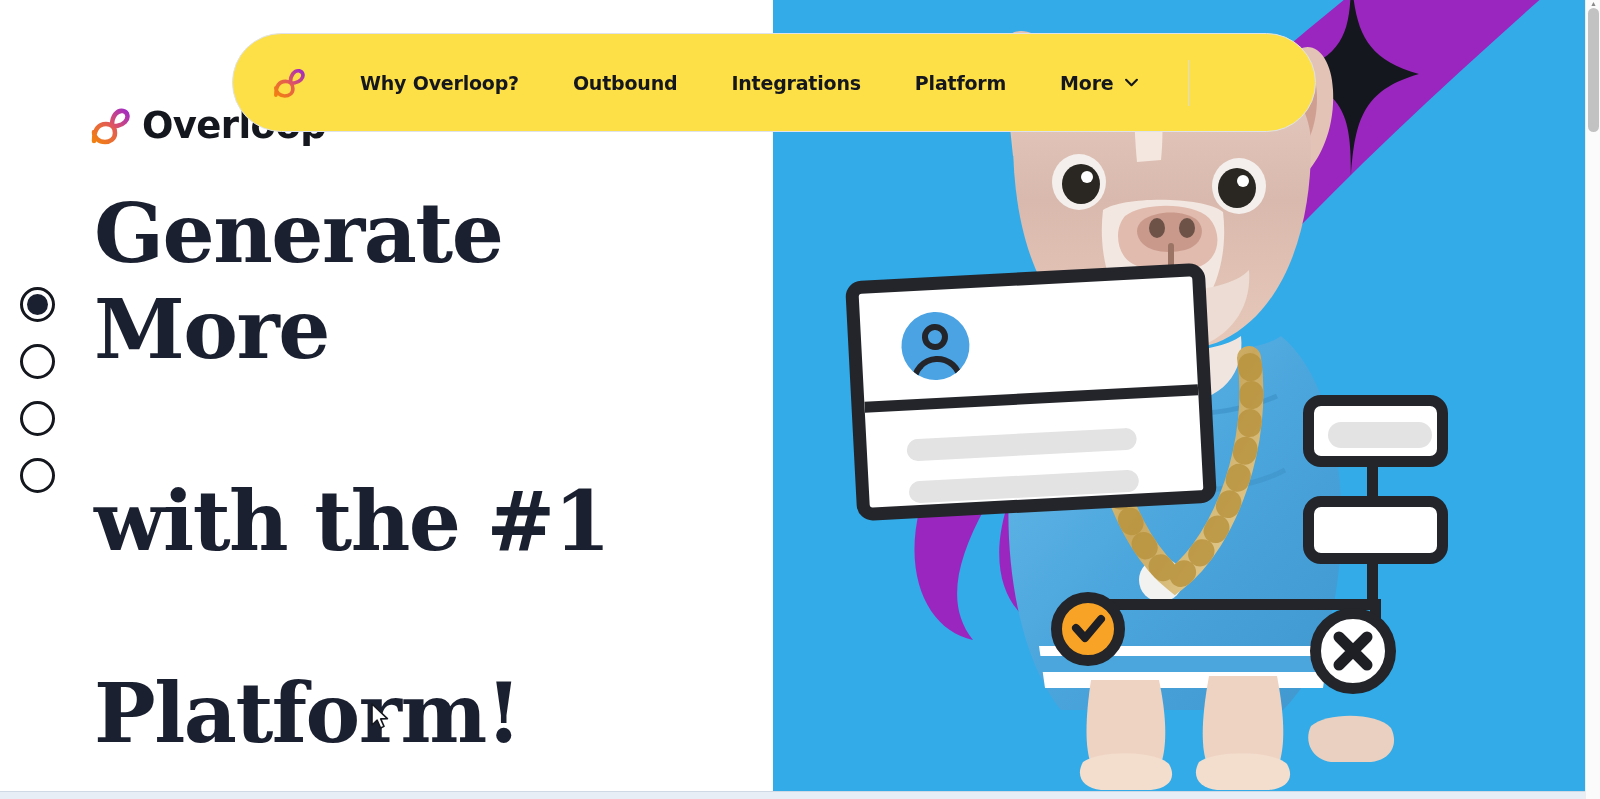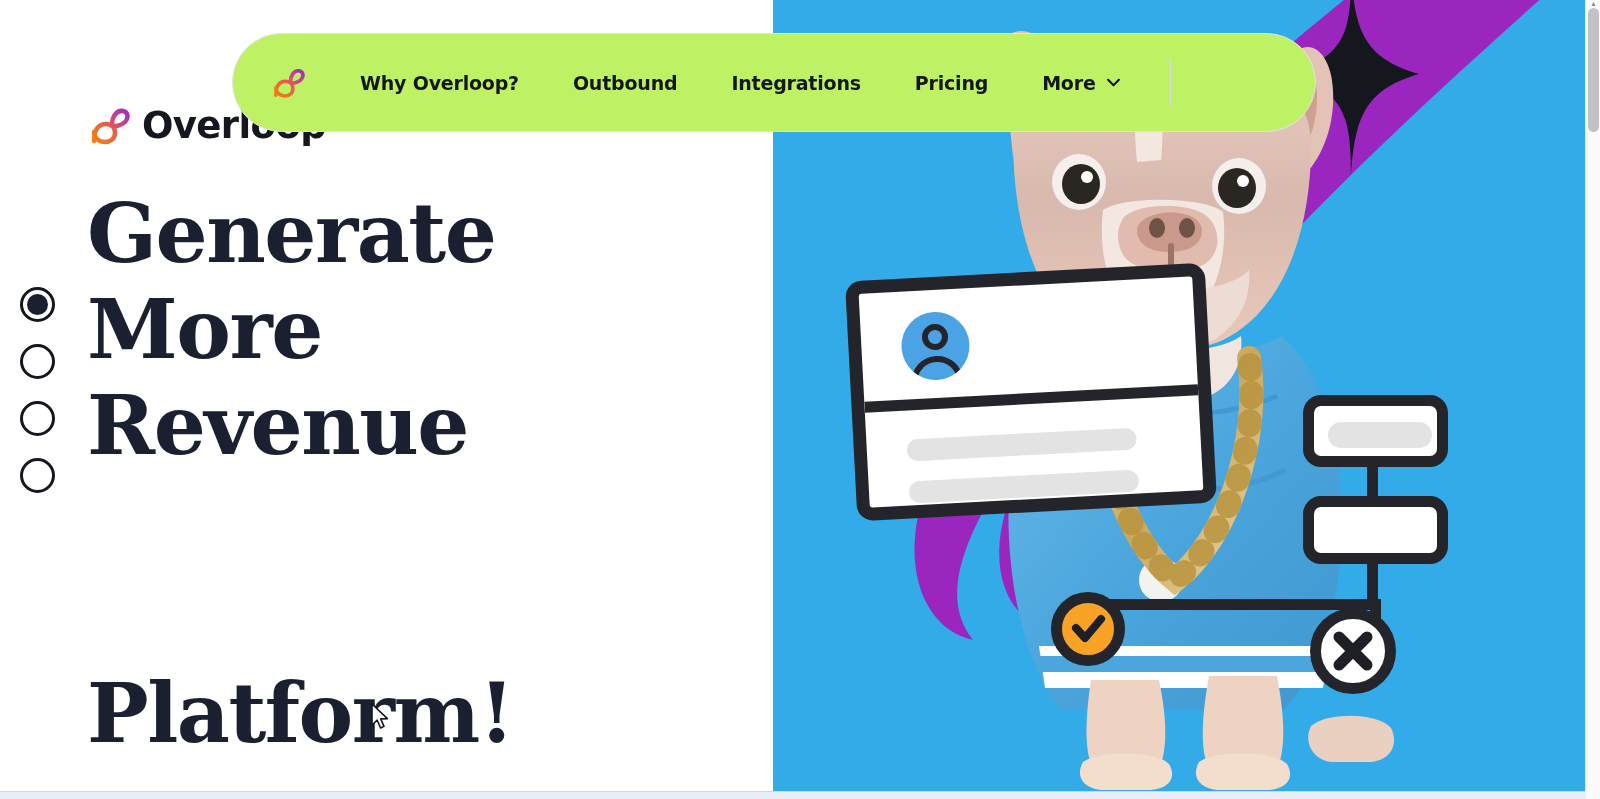--- a/index.html
+++ b/index.html
@@ -137,21 +137,21 @@
     font-size: 37px;
     font-weight: 700;
     color: #15171e;
     letter-spacing: -0.6px;
     font-family: "DejaVu Sans", sans-serif;
   }
 
   
   #headline {
     position: absolute;
-    left: 87px;
+    left: 94px;
     top: 185px;
     width: 600px;
     font-family: "DejaVu Serif", serif;
     font-weight: 700;
     font-size: 82px;
     line-height: 96px;
     color: #1b2030;
     letter-spacing: -1.5px;
   }
 
@@ -180,21 +180,21 @@
     background: #1b2030;
   }
 
   
   #navbar {
     position: absolute;
     left: 232px;
     top: 33px;
     width: 1084px;
     height: 99px;
-    background: #bef264;
+    background: #fde047;
     border: 1px solid #dfe2ea;
     border-radius: 50px;
     display: flex;
     align-items: center;
     padding: 0 38px;
     z-index: 30;
   }
   #nav-logo-mark { width: 34px; height: 34px; flex: none; margin-right: 28px; }
   .nav-links { display: flex; align-items: center; }
   .nav-link {
@@ -283,22 +283,22 @@
           </defs>
           <path d="M6 36 C6 24 11 19 18 19 C24 19 27 23 27 28 C27 34 22 37 17 37 C11 37 6 33 6 27" fill="none" stroke="url(#gOr)" stroke-width="4.5" stroke-linecap="round"></path>
           <path d="M24 20 C24 11 29 5 35 6 C40 7 41 13 37 17 C33 21 26 22 24 20 Z" fill="none" stroke="url(#gPu)" stroke-width="4.5" stroke-linejoin="round"></path>
         </svg>
         <span id="logo-text">Overloop</span>
       </div>
 
       <h1 id="headline">
         <span>Generate</span><br>
         <span>More</span><br>
-        <span>Revenue</span><br>
         <br>
+        <span>with the #1</span><br>
         <br>
         <span>Platform!</span>
       </h1>
     </div>
 
     <div id="carousel-dots">
       <div class="dot active"></div>
       <div class="dot"></div>
       <div class="dot"></div>
       <div class="dot"></div>
@@ -426,21 +426,21 @@
         <a class="nav-link">
           <span>Why Overloop?</span>
         </a>
         <a class="nav-link">
           <span>Outbound</span>
         </a>
         <a class="nav-link">
           <span>Integrations</span>
         </a>
         <a class="nav-link">
-          <span>Pricing</span>
+          <span>Platform</span>
         </a>
         <a class="nav-link">
           <span>More</span>
           <svg class="chevron" viewBox="0 0 16 10">
             <path d="M2 2 L8 8 L14 2" fill="none" stroke="#15171e" stroke-width="2.4" stroke-linecap="round" stroke-linejoin="round"></path>
           </svg>
         </a>
       </div>
 
       <div class="nav-sep"></div>

